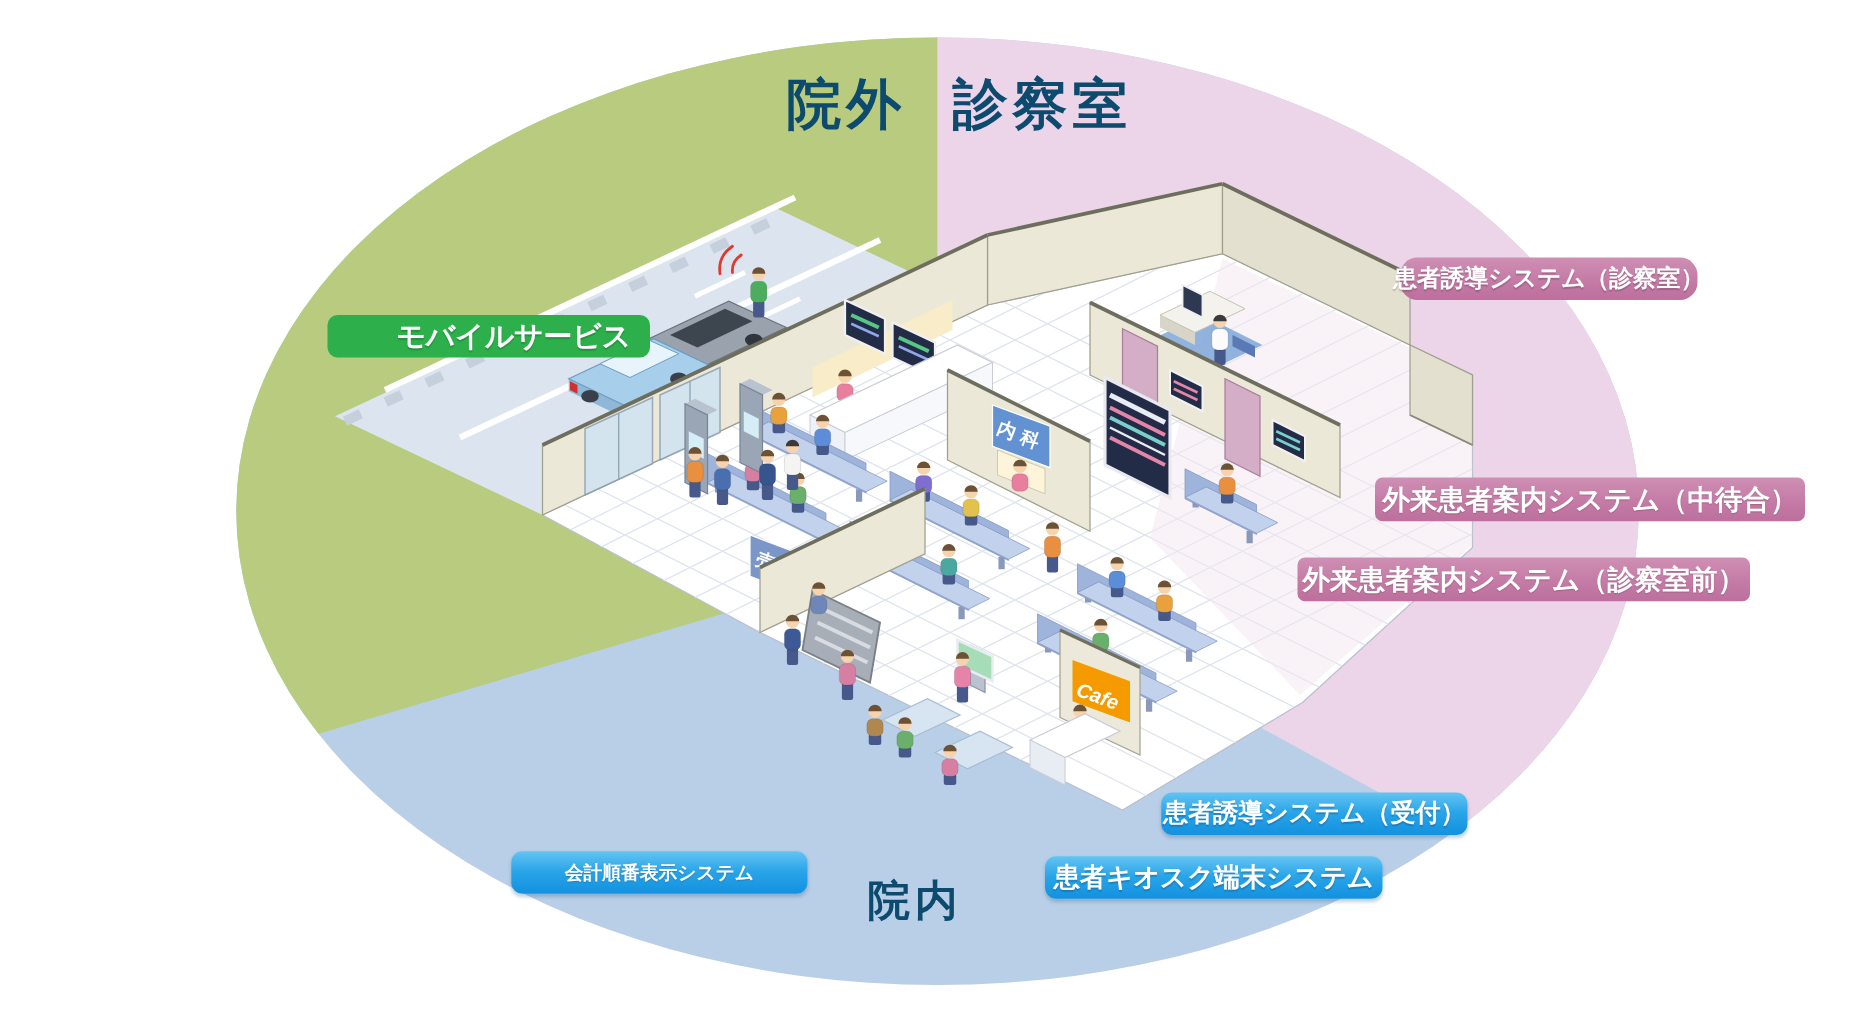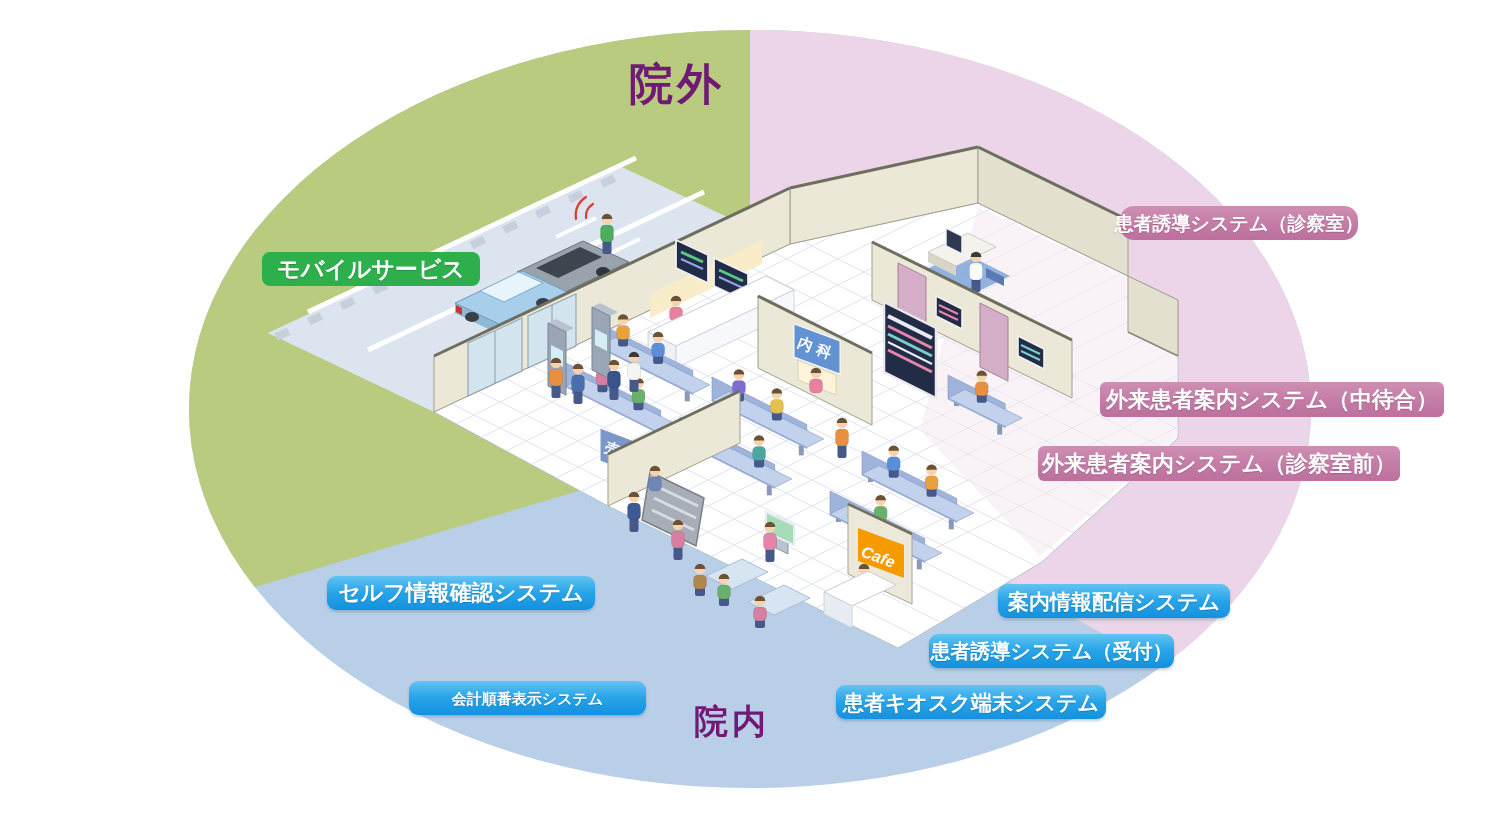--- a/index.html
+++ b/index.html
@@ -1,19 +1,19 @@
 <!DOCTYPE html>
 <html><head>
 <meta charset="utf-8">
 <style>
   html,body{margin:0;padding:0;background:#ffffff;}
   .stage{position:relative;width:1500px;height:816px;background:#ffffff;overflow:hidden;
          font-family:"Liberation Sans","DejaVu Sans",sans-serif;}
   .stage svg{position:absolute;left:0;top:0;}
-  .zone-title{position:absolute;color:#701a75;font-weight:700;letter-spacing:4px;line-height:1;}
+  .zone-title{position:absolute;color:#0c4a6e;font-weight:700;letter-spacing:4px;line-height:1;}
   .pill{position:absolute;display:flex;align-items:center;justify-content:center;
         color:#ffffff;font-weight:700;white-space:nowrap;line-height:1;
         text-shadow:0 1px 1px rgba(0,0,0,0.18);}
   .pill.green{background:#2db04b;border-radius:8px;}
   .pill.pink{background:linear-gradient(180deg,#cf8fb4 0%,#c47ba6 55%,#bd6f9d 100%);border-radius:6px;}
   .pill.pink.round{border-radius:14px;margin-left:48px;}
   .pill.blue{background:linear-gradient(180deg,#63c4f3 0%,#28a4e8 48%,#1391df 100%);
              border-radius:9px;box-shadow:0 2px 3px rgba(30,90,140,0.28);}
 </style>
 </head>
@@ -455,25 +455,24 @@
         <g>
           <rect x="765.5" y="548" width="9" height="14" rx="2" fill="#47598b"></rect>
           <rect x="763.5" y="533" width="13" height="17" rx="4.5" fill="#e583a8" stroke="rgba(0,0,0,0.15)" stroke-width="0.6"></rect>
           <circle cx="770" cy="527" r="5.3" fill="#f6d3ad"></circle>
           <path d="M 764.7 527 A 5.3 5.3 0 0 1 775.3 527 Z" fill="#6b5136"></path>
         </g>
       </g>
 </svg>
 
 <div class="zone-title" style="left:629px;top:62px;font-size:44px;">院外</div>
+<div class="zone-title" style="left:762px;top:62px;font-size:44px;">診察室</div>
 <div class="zone-title" style="left:694px;top:704px;font-size:34px;">院内</div>
 
-<div class="pill green" style="left:262px;top:252px;width:218px;height:34px;font-size:23px;">モバイルサービス</div>
+<div class="pill green" style="left:262px;top:252px;width:218px;height:34px;font-size:23px;padding-left:40px;">モバイルサービス</div>
 <div class="pill pink round" style="left:1072px;top:206px;width:238px;height:34px;font-size:19px;">患者誘導システム（診察室）</div>
 <div class="pill pink" style="left:1100px;top:382px;width:344px;height:35px;font-size:22px;">外来患者案内システム（中待合）</div>
 <div class="pill pink" style="left:1038px;top:446px;width:362px;height:35px;font-size:22px;">外来患者案内システム（診察室前）</div>
-<div class="pill blue" style="left:327px;top:576px;width:268px;height:34px;font-size:22px;">セルフ情報確認システム</div>
 <div class="pill blue" style="left:409px;top:681px;width:237px;height:34px;font-size:15px;">会計順番表示システム</div>
-<div class="pill blue" style="left:998px;top:584px;width:232px;height:34px;font-size:21px;">案内情報配信システム</div>
 <div class="pill blue" style="left:836px;top:685px;width:270px;height:34px;font-size:21px;">患者キオスク端末システム</div>
 <div class="pill blue" style="left:929px;top:634px;width:245px;height:34px;font-size:20px;">患者誘導システム（受付）</div>
 
 </div>
 
 </body></html>

